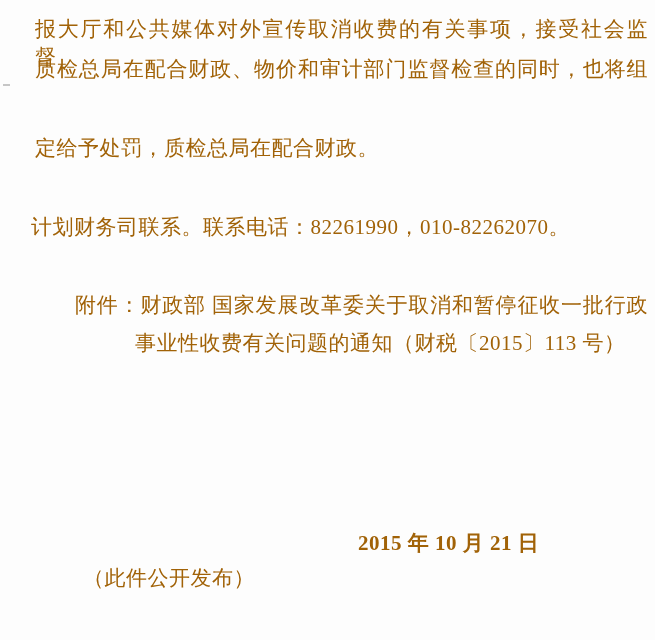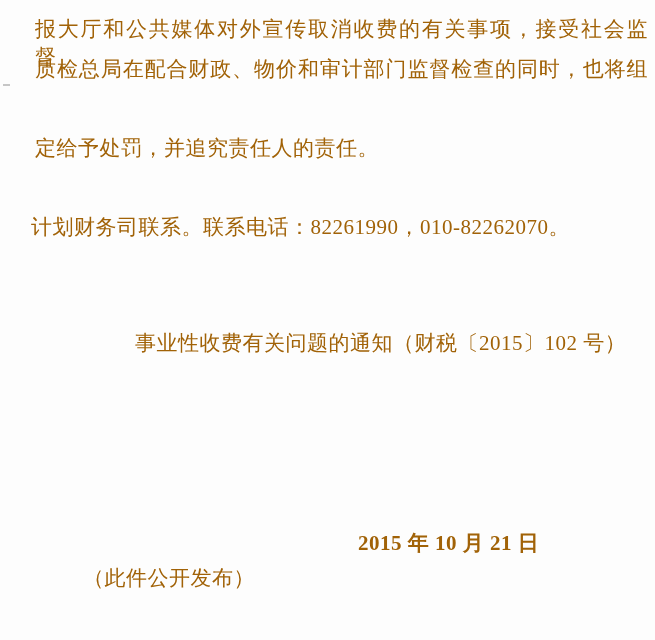--- a/index.html
+++ b/index.html
@@ -46,22 +46,23 @@
 </style>
 </head>
 <body>
 
 <div class="page" style="background: rgb(253, 253, 253); color: #a16207;">
 
   <div class="speck"></div>
 
   <div class="line justify l1">报大厅和公共媒体对外宣传取消收费的有关事项，接受社会监督。</div>
   <div class="line justify l2">质检总局在配合财政、物价和审计部门监督检查的同时，也将组</div>
-  <div class="line l4">定给予处罚，并追究责任人的责任。</div>
+  <div class="line l4">定给予处罚，质检总局在配合财政。</div>
 
   <div class="line l6">计划财务司联系。联系电话：82261990，010-82262070。</div>
 
-  <div class="line l8">事业性收费有关问题的通知（财税〔2015〕102 号）</div>
+  <div class="line justify l7">附件：财政部 国家发展改革委关于取消和暂停征收一批行政</div>
+  <div class="line l8">事业性收费有关问题的通知（财税〔2015〕113 号）</div>
 
   <div class="line date">2015 年 10 月 21 日</div>
   <div class="line note">（此件公开发布）</div>
 
 </div>
 
 </body></html>

